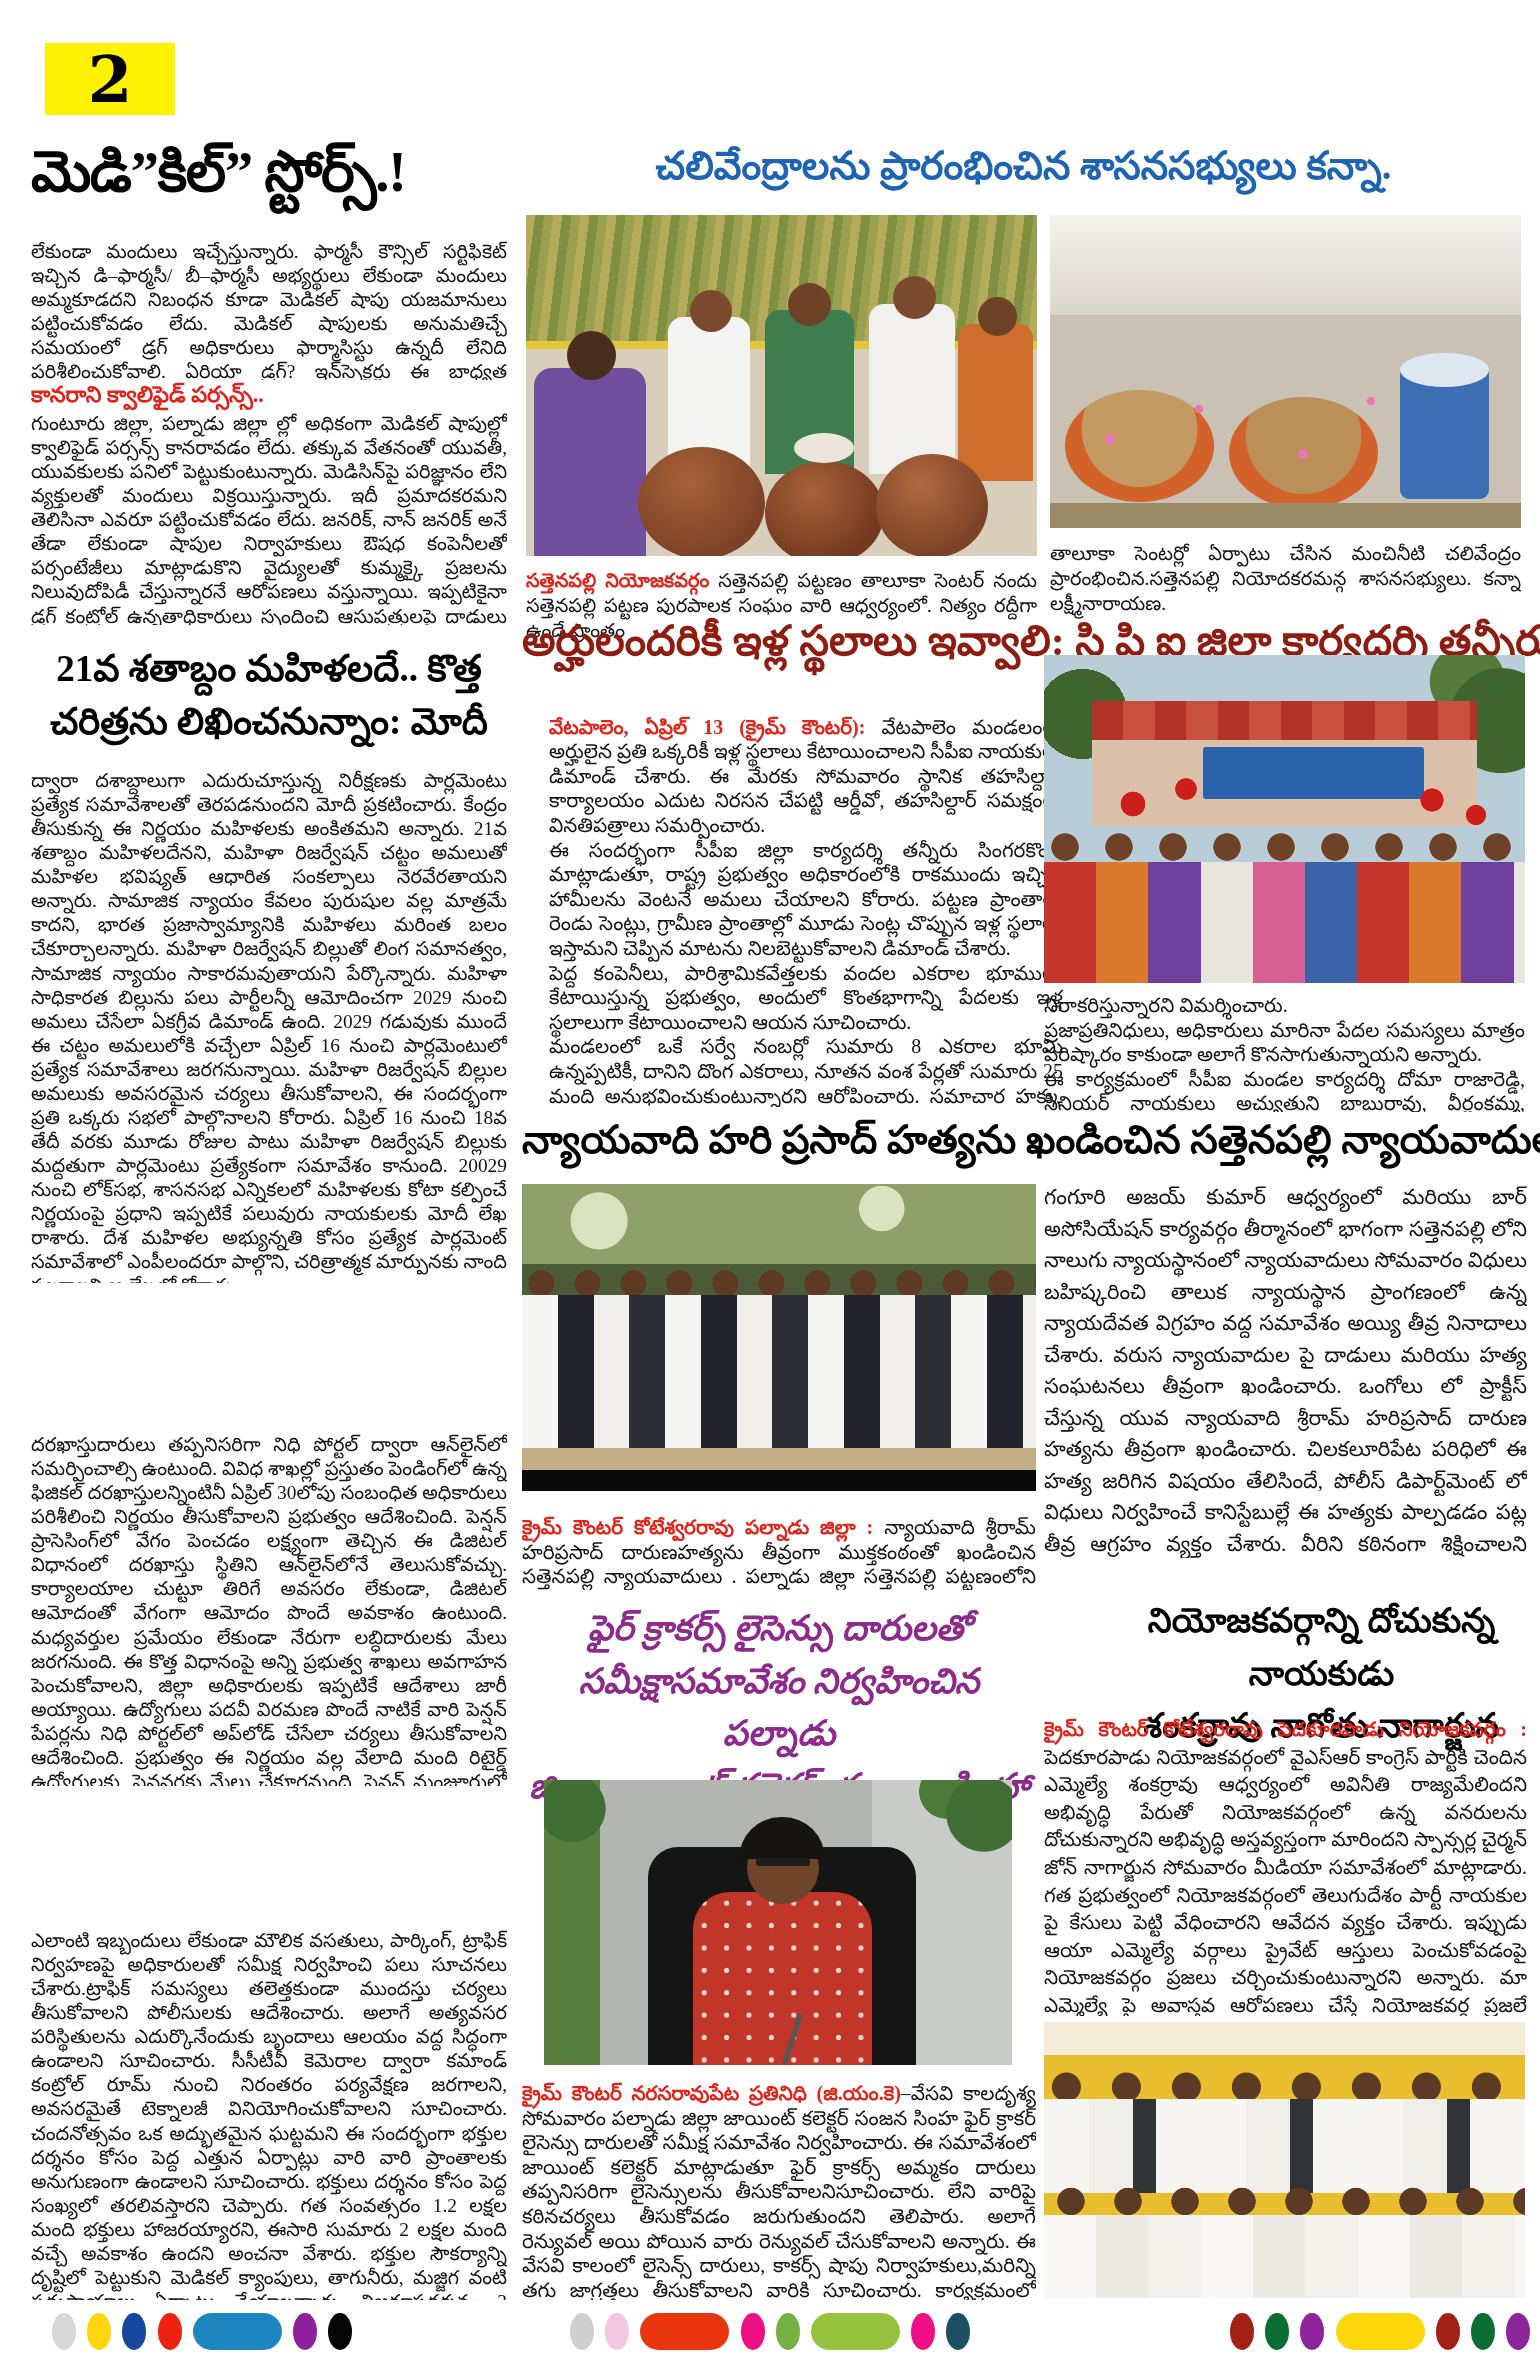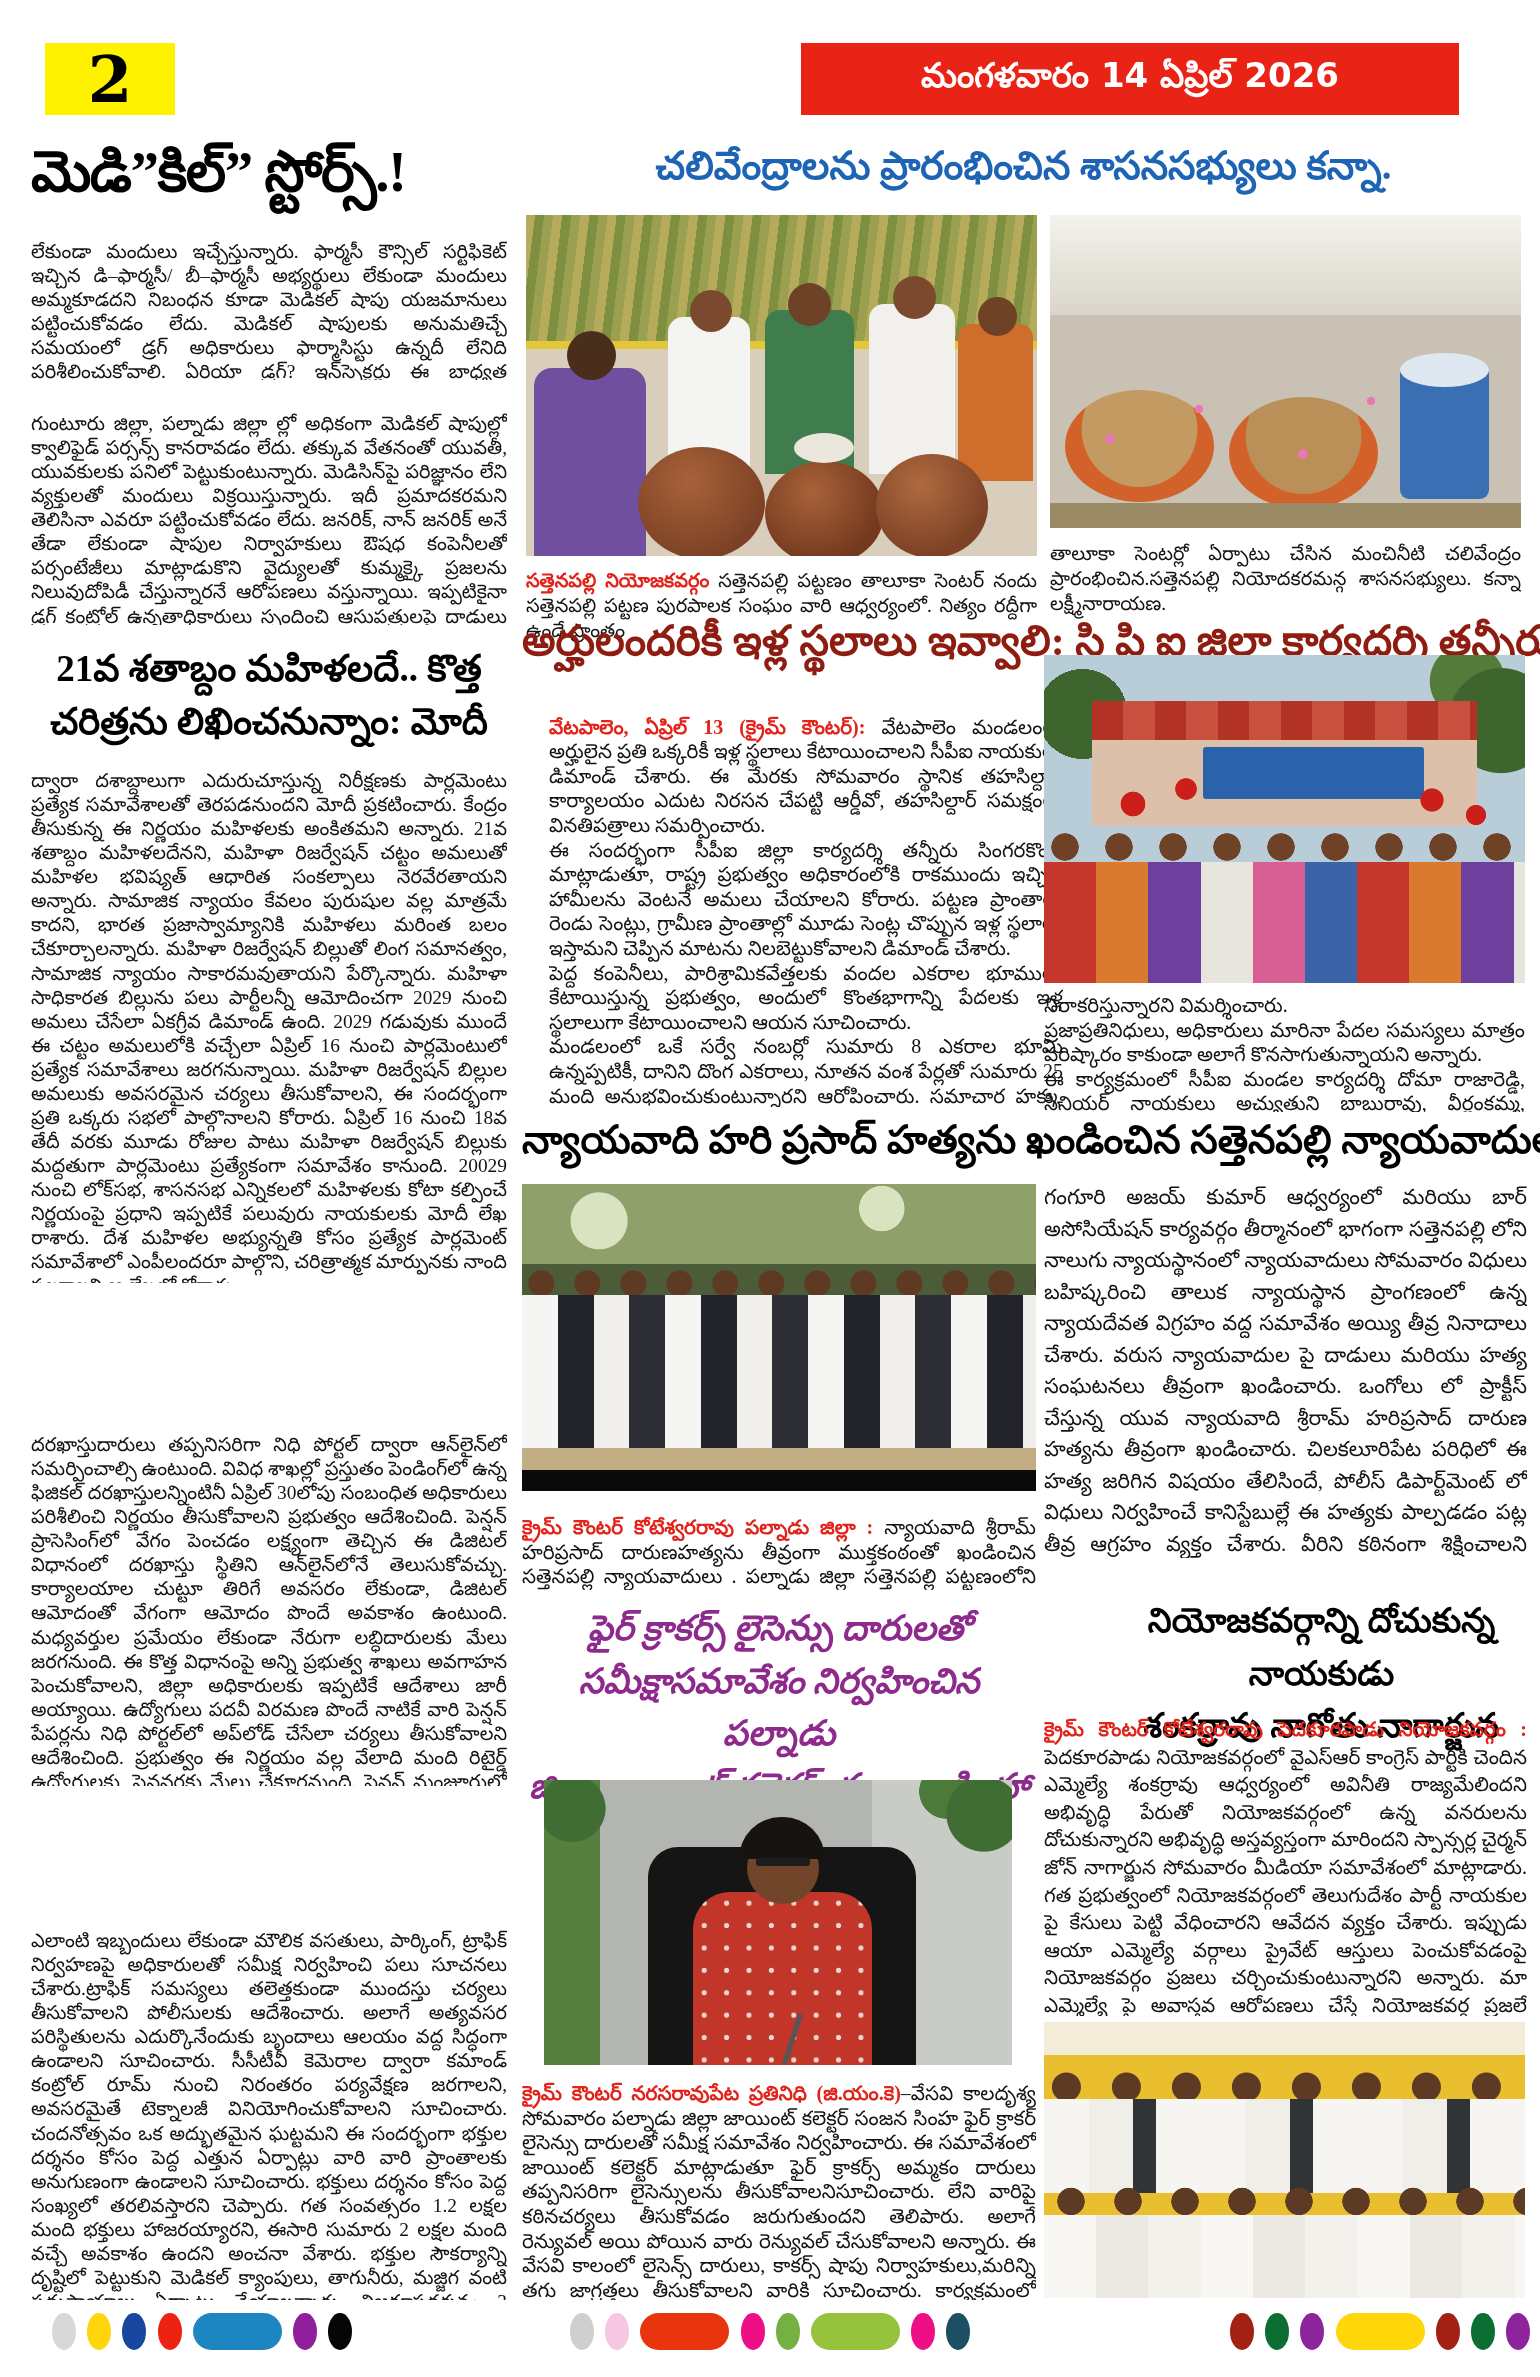--- a/index.html
+++ b/index.html
@@ -30,26 +30,24 @@
   .dot.pill{width:89px;border-radius:19.4px;}
 </style>
 </head>
 <body>
 
 <div class="page">
 
   <div class="abs hdr-box num" style="left:45px;top:43px;width:130px;height:72px;">
     <span>2</span>
   </div>
-  <div class="abs hdr-box datebar" style="left:801px;top:43px;width:658px;height:72px;">
-    <span>మంగళవారం  14 ఏప్రిల్ 2026</span>
-  </div>
 
   <div class="abs h1-left" style="left:31px;top:139px;width:476px;height:104px;">మెడి”కిల్” స్టోర్స్.!</div>
   <div class="abs body-s" style="left:31px;top:240px;width:476px;height:140px;">లేకుండా మందులు ఇచ్చేస్తున్నారు. ఫార్మసీ కౌన్సిల్ సర్టిఫికెట్ ఇచ్చిన డి–ఫార్మసీ/ బీ–ఫార్మసీ అభ్యర్థులు లేకుండా మందులు అమ్మకూడదని నిబంధన కూడా మెడికల్ షాపు యజమానులు పట్టించుకోవడం లేదు. మెడికల్ షాపులకు అనుమతిచ్చే సమయంలో డ్రగ్ అధికారులు ఫార్మాసిస్టు ఉన్నదీ లేనిది పరిశీలించుకోవాలి. ఏరియా డ్రగ్? ఇన్‌స్పెక్టర్లు ఈ బాధ్యత నిర్వర్తించాలి. కానీ ఎక్కడా కానరావడం లేదు.</div>
+  <div class="abs sub-red" style="left:31px;top:382px;width:476px;">కానరాని క్వాలిఫైడ్ పర్సన్స్..</div>
   <div class="abs body-s" style="left:31px;top:412px;width:476px;height:213px;">గుంటూరు జిల్లా, పల్నాడు జిల్లా ల్లో అధికంగా మెడికల్ షాపుల్లో క్వాలిఫైడ్ పర్సన్స్ కానరావడం లేదు. తక్కువ వేతనంతో యువతీ, యువకులకు పనిలో పెట్టుకుంటున్నారు. మెడిసిన్‌పై పరిజ్ఞానం లేని వ్యక్తులతో మందులు విక్రయిస్తున్నారు. ఇదీ ప్రమాదకరమని తెలిసినా ఎవరూ పట్టించుకోవడం లేదు. జనరిక్, నాన్ జనరిక్ అనే తేడా లేకుండా షాపుల నిర్వాహకులు ఔషధ కంపెనీలతో పర్సంటేజీలు మాట్లాడుకొని వైద్యులతో కుమ్మక్కై ప్రజలను నిలువుదోపిడీ చేస్తున్నారనే ఆరోపణలు వస్తున్నాయి. ఇప్పటికైనా డ్రగ్ కంట్రోల్ ఉన్నతాధికారులు స్పందించి ఆసుపత్రులపై దాడులు చేసి, నిజానిజాలు తెలుసుకుని తగు చర్యలు తీసుకోవాలని ప్రజలు వేడుకుంటున్నారు.</div>
 
   <div class="abs h-mid pre" style="left:31px;top:643px;width:476px;height:113px;">21వ శతాబ్దం మహిళలదే.. కొత్త
 చరిత్రను లిఖించనున్నాం: మోదీ</div>
   <div class="abs body-s" style="left:31px;top:769px;width:476px;height:514px;">ద్వారా దశాబ్దాలుగా ఎదురుచూస్తున్న నిరీక్షణకు పార్లమెంటు ప్రత్యేక సమావేశాలతో తెరపడనుందని మోదీ ప్రకటించారు. కేంద్రం తీసుకున్న ఈ నిర్ణయం మహిళలకు అంకితమని అన్నారు. 21వ శతాబ్దం మహిళలదేనని, మహిళా రిజర్వేషన్ చట్టం అమలుతో మహిళల భవిష్యత్ ఆధారిత సంకల్పాలు నెరవేరతాయని అన్నారు. సామాజిక న్యాయం కేవలం పురుషుల వల్ల మాత్రమే కాదని, భారత ప్రజాస్వామ్యానికి మహిళలు మరింత బలం చేకూర్చాలన్నారు. మహిళా రిజర్వేషన్ బిల్లుతో లింగ సమానత్వం, సామాజిక న్యాయం సాకారమవుతాయని పేర్కొన్నారు. మహిళా సాధికారత బిల్లును పలు పార్టీలన్నీ ఆమోదించగా 2029 నుంచి అమలు చేసేలా ఏకగ్రీవ డిమాండ్ ఉంది. 2029 గడువుకు ముందే ఈ చట్టం అమలులోకి వచ్చేలా ఏప్రిల్ 16 నుంచి పార్లమెంటులో ప్రత్యేక సమావేశాలు జరగనున్నాయి. మహిళా రిజర్వేషన్ బిల్లుల అమలుకు అవసరమైన చర్యలు తీసుకోవాలని, ఈ సందర్భంగా ప్రతి ఒక్కరు సభలో పాల్గొనాలని కోరారు. ఏప్రిల్ 16 నుంచి 18వ తేదీ వరకు మూడు రోజుల పాటు మహిళా రిజర్వేషన్ బిల్లుకు మద్దతుగా పార్లమెంటు ప్రత్యేకంగా సమావేశం కానుంది. 20029 నుంచి లోక్‌సభ, శాసనసభ ఎన్నికలలో మహిళలకు కోటా కల్పించే నిర్ణయంపై ప్రధాని ఇప్పటికే పలువురు నాయకులకు మోదీ లేఖ రాశారు. దేశ మహిళల అభ్యున్నతి కోసం ప్రత్యేక పార్లమెంట్ సమావేశాలో ఎంపీలందరూ పాల్గొని, చరిత్రాత్మక మార్పునకు నాంది పలకాలని ఆ లేఖలో కోరారు.</div>
 
   <div class="abs body-s" style="left:31px;top:1433px;width:476px;height:353px;">దరఖాస్తుదారులు తప్పనిసరిగా నిధి పోర్టల్ ద్వారా ఆన్‌లైన్‌లో సమర్పించాల్సి ఉంటుంది. వివిధ శాఖల్లో ప్రస్తుతం పెండింగ్‌లో ఉన్న ఫిజికల్ దరఖాస్తులన్నింటినీ ఏప్రిల్ 30లోపు సంబంధిత అధికారులు పరిశీలించి నిర్ణయం తీసుకోవాలని ప్రభుత్వం ఆదేశించింది. పెన్షన్ ప్రాసెసింగ్‌లో వేగం పెంచడం లక్ష్యంగా తెచ్చిన ఈ డిజిటల్ విధానంలో దరఖాస్తు స్థితిని ఆన్‌లైన్‌లోనే తెలుసుకోవచ్చు. కార్యాలయాల చుట్టూ తిరిగే అవసరం లేకుండా, డిజిటల్ ఆమోదంతో వేగంగా ఆమోదం పొందే అవకాశం ఉంటుంది. మధ్యవర్తుల ప్రమేయం లేకుండా నేరుగా లబ్ధిదారులకు మేలు జరగనుంది. ఈ కొత్త విధానంపై అన్ని ప్రభుత్వ శాఖలు అవగాహన పెంచుకోవాలని, జిల్లా అధికారులకు ఇప్పటికే ఆదేశాలు జారీ అయ్యాయి. ఉద్యోగులు పదవీ విరమణ పొందే నాటికే వారి పెన్షన్ పేపర్లను నిధి పోర్టల్‌లో అప్‌లోడ్ చేసేలా చర్యలు తీసుకోవాలని ఆదేశించింది. ప్రభుత్వం ఈ నిర్ణయం వల్ల వేలాది మంది రిటైర్డ్ ఉద్యోగులకు, పెన్షనర్లకు మేలు చేకూరనుంది. పెన్షన్ మంజూరులో ఎదురయ్యే సాంకేతిక ఇబ్బందులను తొలగించి, సిస్టమ్‌ను మరింత బలోపేతం చేయడమే ఈ ఉత్తర్వుల ప్రధాన ఉద్దేశం.</div>
 
   <div class="abs body-s" style="left:31px;top:1929px;width:476px;height:371px;">ఎలాంటి ఇబ్బందులు లేకుండా మౌలిక వసతులు, పార్కింగ్, ట్రాఫిక్ నిర్వహణపై అధికారులతో సమీక్ష నిర్వహించి పలు సూచనలు చేశారు.ట్రాఫిక్ సమస్యలు తలెత్తకుండా ముందస్తు చర్యలు తీసుకోవాలని పోలీసులకు ఆదేశించారు. అలాగే అత్యవసర పరిస్థితులను ఎదుర్కొనేందుకు బృందాలు ఆలయం వద్ద సిద్ధంగా ఉండాలని సూచించారు. సీసీటీవీ కెమెరాల ద్వారా కమాండ్ కంట్రోల్ రూమ్ నుంచి నిరంతరం పర్యవేక్షణ జరగాలని, అవసరమైతే టెక్నాలజీ వినియోగించుకోవాలని సూచించారు. చందనోత్సవం ఒక అద్భుతమైన ఘట్టమని ఈ సందర్భంగా భక్తుల దర్శనం కోసం పెద్ద ఎత్తున ఏర్పాట్లు వారి వారి ప్రాంతాలకు అనుగుణంగా ఉండాలని సూచించారు. భక్తులు దర్శనం కోసం పెద్ద సంఖ్యలో తరలివస్తారని చెప్పారు. గత సంవత్సరం 1.2 లక్షల మంది భక్తులు హాజరయ్యారని, ఈసారి సుమారు 2 లక్షల మంది వచ్చే అవకాశం ఉందని అంచనా వేశారు. భక్తుల సౌకర్యాన్ని దృష్టిలో పెట్టుకుని మెడికల్ క్యాంపులు, తాగునీరు, మజ్జిగ వంటి సదుపాయాలు ఏర్పాటు చేయాలన్నారు. నిజరూపదర్శనం 3 గంటల నుంచి ప్రారంభమవుతాయని, అంతకుముందు దర్శనాలు ఉదయం 5 గంటల వరకు మాత్రమే ఉంటాయని వెల్లడించారు.</div>
 

